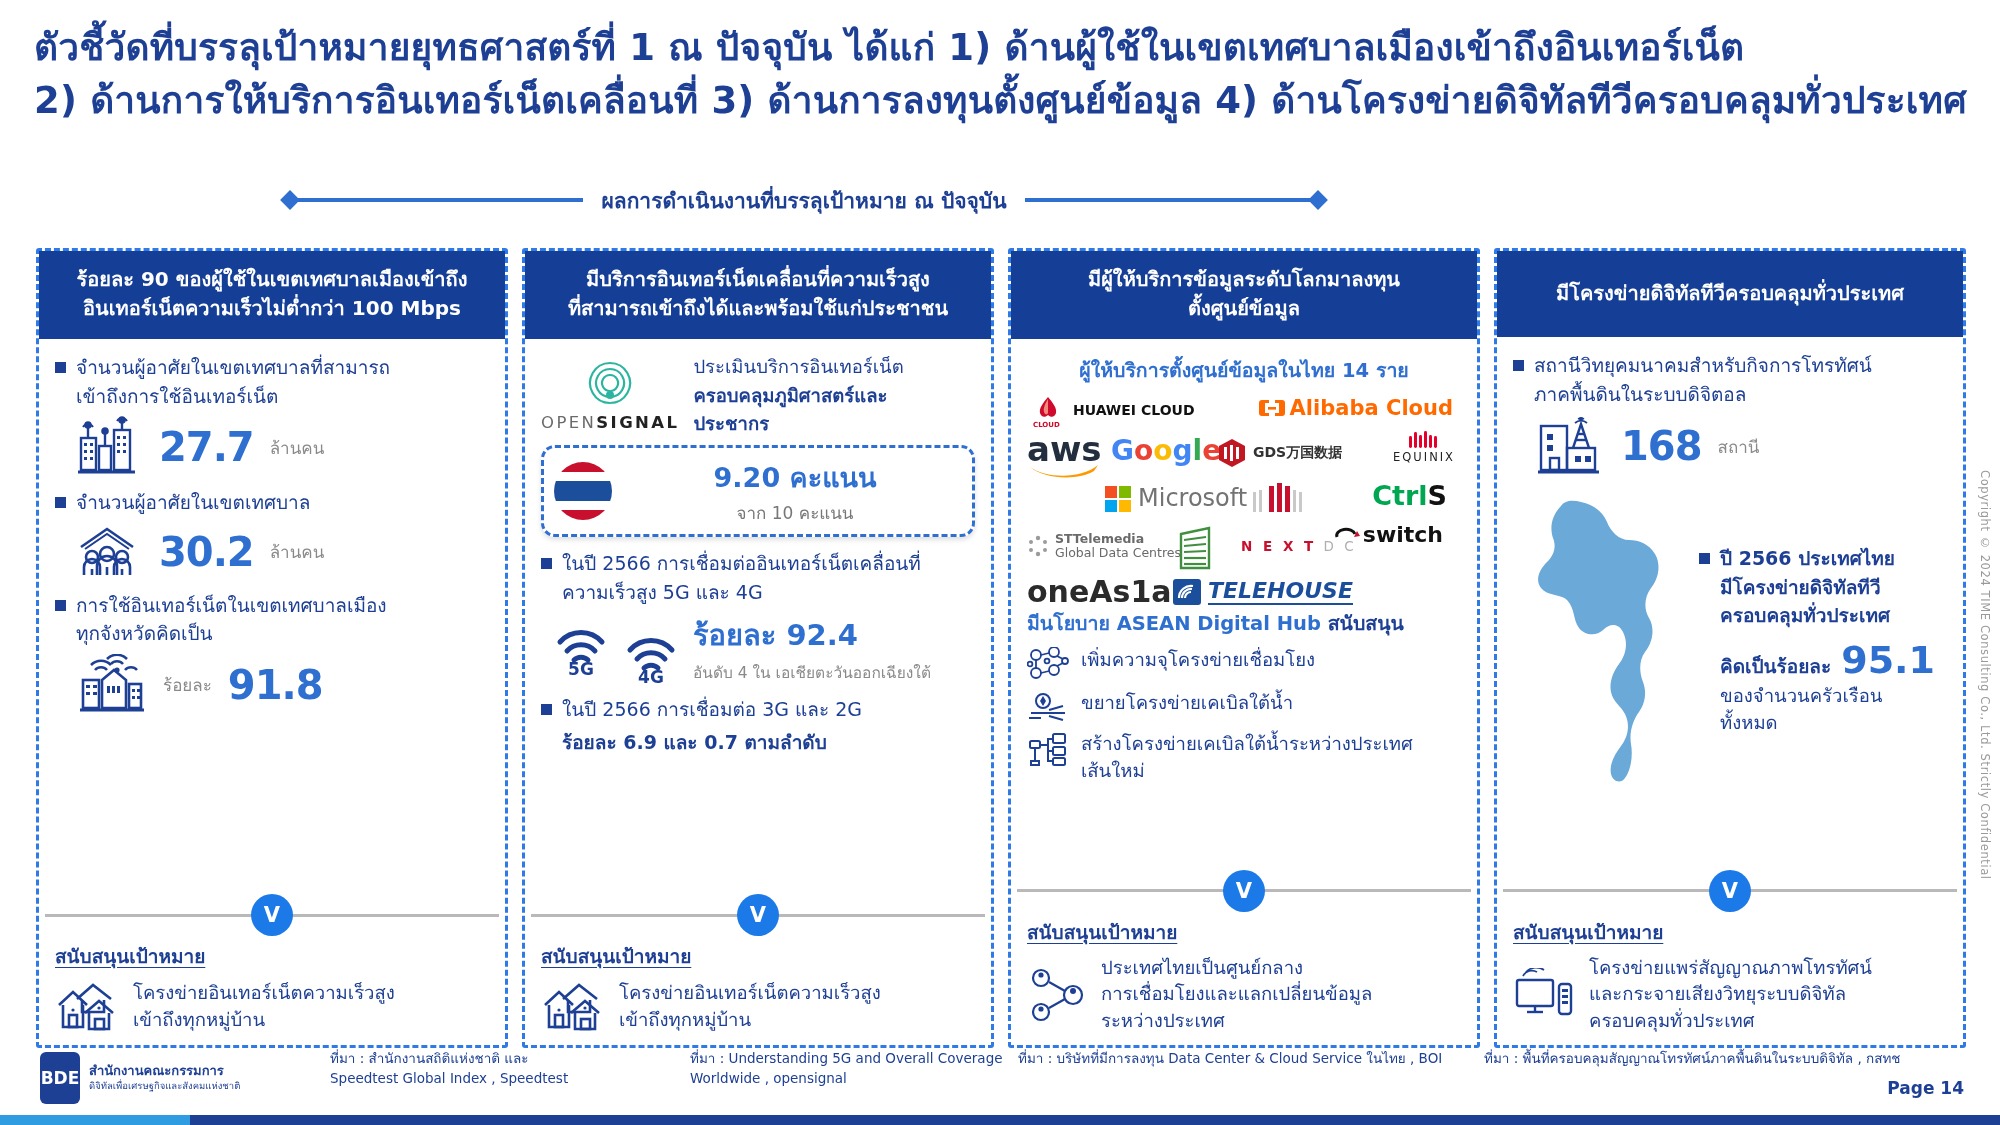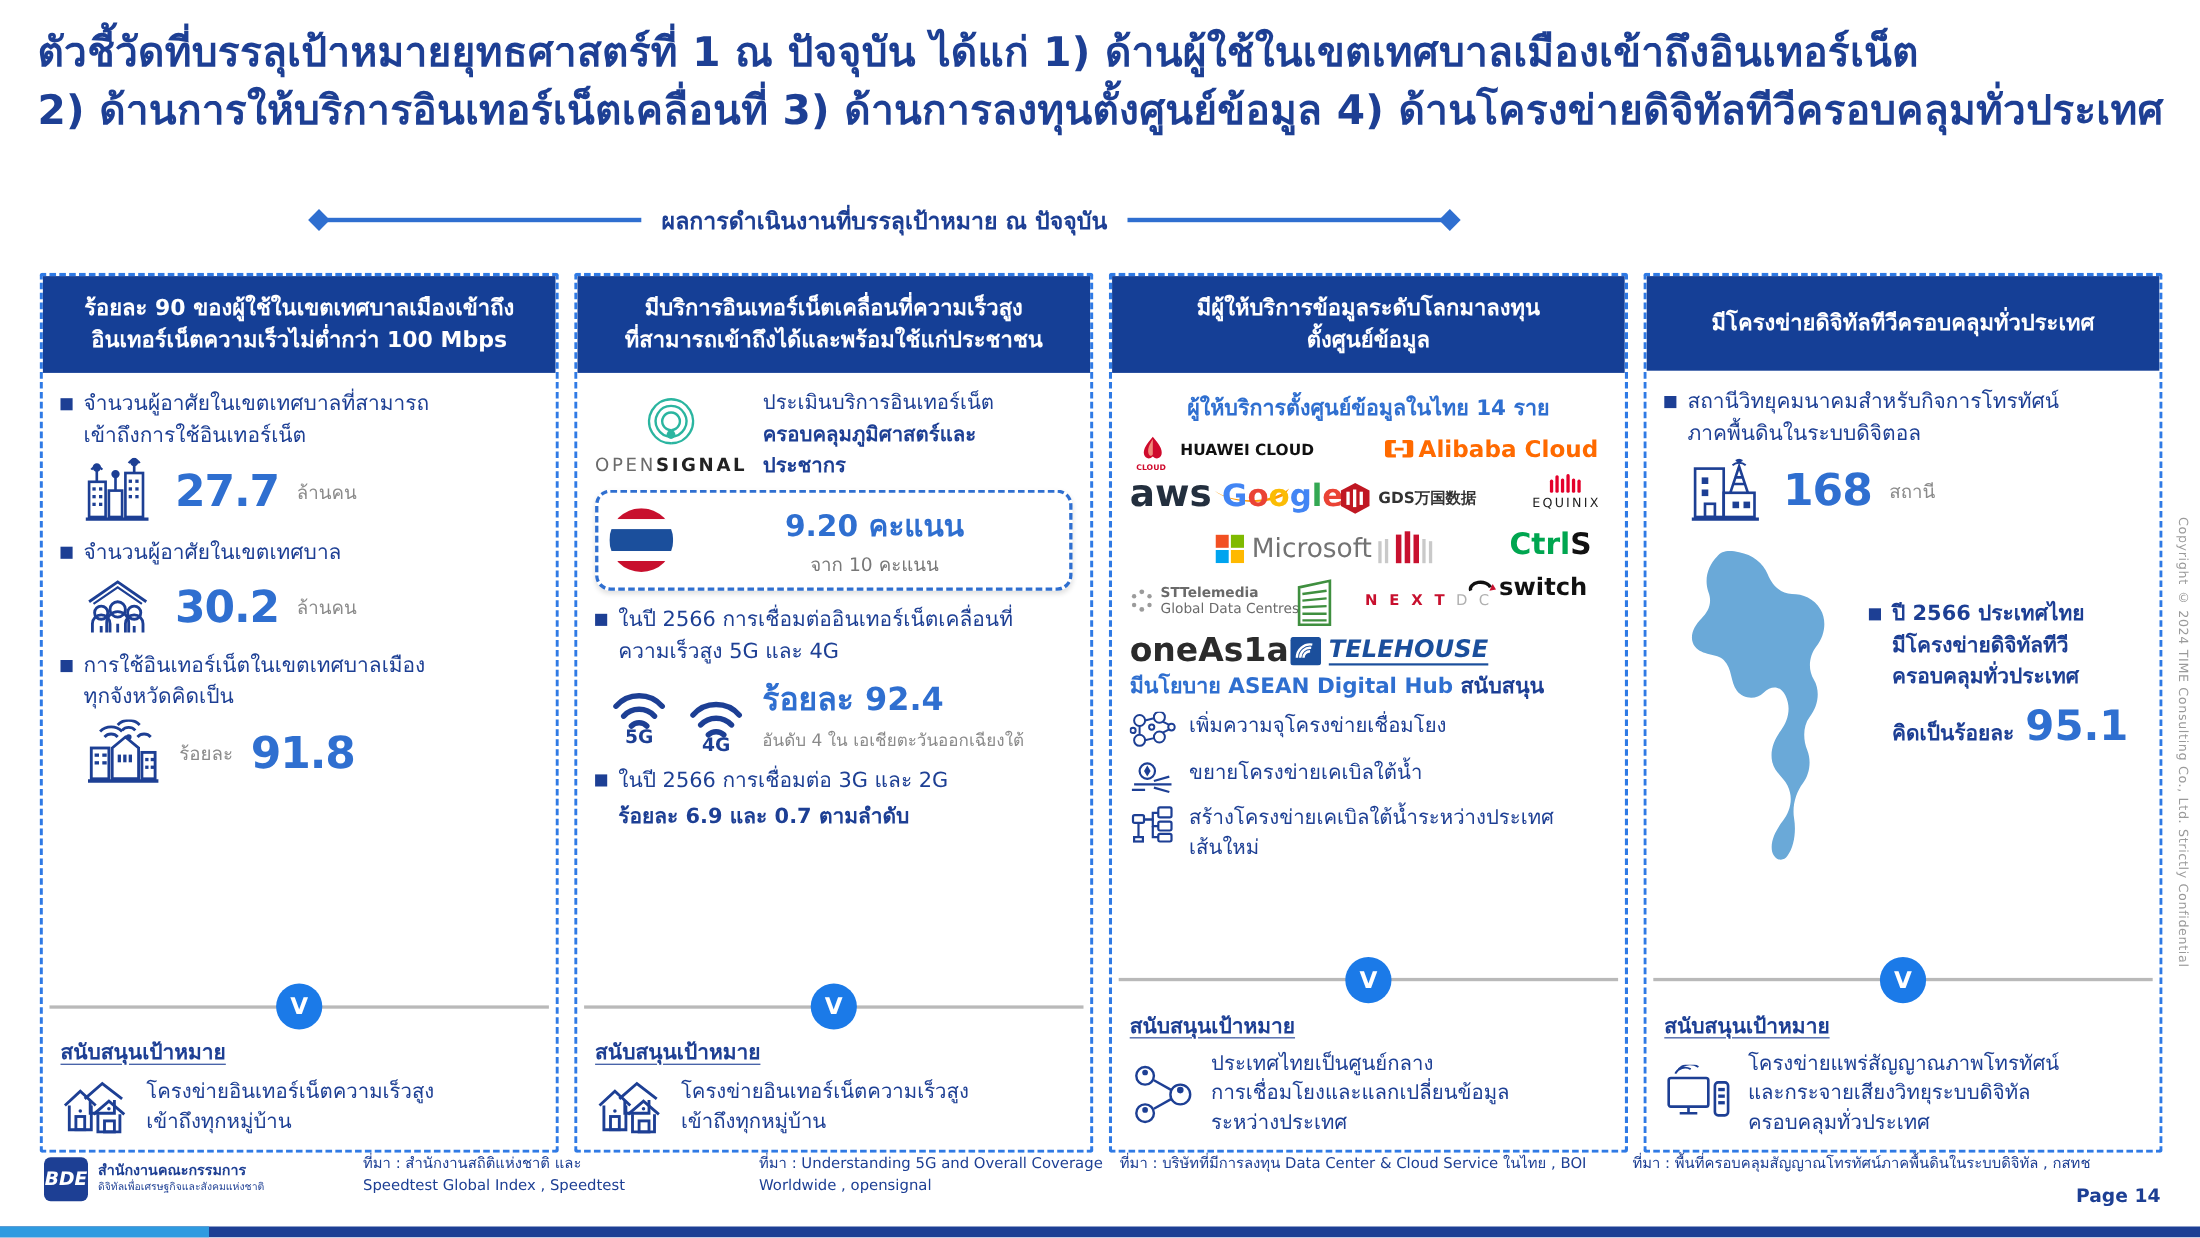--- a/index.html
+++ b/index.html
@@ -133,22 +133,22 @@
 
   
   .sources { position:absolute; left:0; top:1048px; width:2000px; height:60px; }
   .src {
     position:absolute; font-size:13.5px; color:#1d3f94; line-height:1.5;
   }
 
   
   .bde { position:absolute; left:40px; top:1052px; display:flex; align-items:center; gap:9px; }
   .bde-mark {
-    width:40px;height:40px;border-radius:6px;background:#1d3f94;color:#fff;
-    font-size:17px;font-weight:bold;display:flex;align-items:center;justify-content:center;font-style:italic;
+    width:40px;height:52px;border-radius:6px;background:#1d3f94;color:#fff;
+    font-size:17px;font-weight:bold;display:flex;align-items:center;justify-content:center;
   }
   .bde-txt { font-size:9.5px; color:#1d3f94; line-height:1.3; }
   .bde-txt .big { font-size:13px; font-weight:bold; }
 
   
   .page-no {
     position:absolute; right:36px; top:1078px;
     font-size:17px; font-weight:bold; color:#1d3f94;
   }
   .copyright {
@@ -431,21 +431,21 @@
 
           <div class="lg" style="right:8px;top:4px;align-items:center;gap:5px;">
             <svg width="26" height="20" viewBox="0 0 26 20">
               <path d="M3 2 h7 v3 h-4 v10 h4 v3 h-7 a3 3 0 0 1 -3 -3 v-10 a3 3 0 0 1 3 -3Z" fill="#ff6a00"></path>
               <path d="M23 2 h-7 v3 h4 v10 h-4 v3 h7 a3 3 0 0 0 3 -3 v-10 a3 3 0 0 0 -3 -3Z" fill="#ff6a00"></path>
               <rect x="9" y="9" width="8" height="2.6" fill="#ff6a00"></rect>
             </svg>
             <span style="font-size:21px;font-weight:bold;color:#ff6a00;">Alibaba Cloud</span>
           </div>
 
-          <div class="lg" style="left:0px;top:44px;flex-direction:row;">
+          <div class="lg" style="left:0px;top:44px;flex-direction:column;">
             <span style="font-size:34px;font-weight:bold;color:#232f3e;line-height:.8;">aws</span>
             <svg width="72" height="16" viewBox="0 0 72 16">
               <path d="M2 4 C18 16 54 16 70 2 L66 8 C50 18 16 16 2 4Z" fill="#ff9900"></path>
             </svg>
           </div>
 
           <div class="lg" style="left:84px;top:42px;font-size:28px;font-weight:bold;">
             <span style="color:#4285f4">G</span>
               <span style="color:#ea4335">o</span>
               <span style="color:#fbbc05">o</span>
@@ -691,20 +691,21 @@
           </div>
           <div class="map-right">
             <div class="bullet">
               <span class="sq"></span>
               <span class="txt bold">ปี 2566 ประเทศไทย<br>มีโครงข่ายดิจิทัลทีวี<br>ครอบคลุมทั่วประเทศ</span>
             </div>
             <div style="margin-left:21px;margin-top:8px;display:flex;align-items:baseline;gap:10px;">
               <span style="font-size:19px;font-weight:bold;color:#1d3f94;">คิดเป็นร้อยละ</span>
               <span style="font-size:38px;font-weight:bold;color:#2f6fd0;">95.1</span>
             </div>
+            <div style="margin-left:21px;font-size:18.5px;color:#1d3f94;line-height:1.5;">ของจำนวนครัวเรือน<br>ทั้งหมด</div>
           </div>
         </div>
       </div>
 
       <div class="divider-wrap">
         <span class="line"></span>
         <span class="vbadge">V</span>
       </div>
       <div class="support">
         <div class="support-title">สนับสนุนเป้าหมาย</div>

